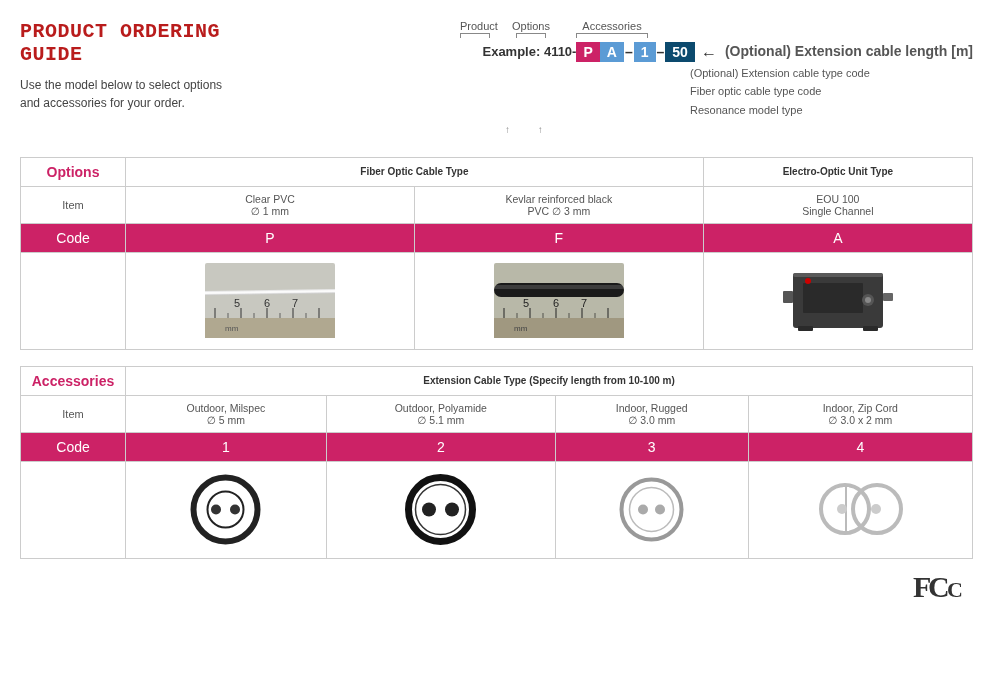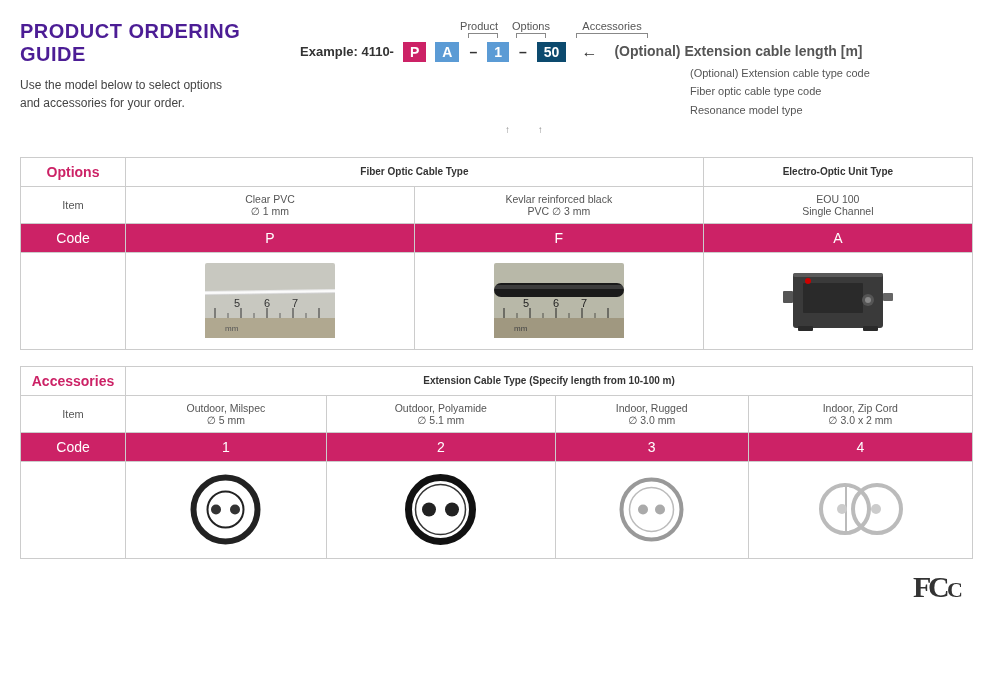--- a/index.html
+++ b/index.html
@@ -15,34 +15,36 @@
 
     
     .header-section {
       display: flex;
       justify-content: space-between;
       align-items: flex-start;
       margin-bottom: 20px;
     }
     .left-header { max-width: 240px; }
     .page-title {
-      color: #4c1d95;
+      color: #b91c1c;
       font-size: 20px;
       font-weight: bold;
       margin-bottom: 10px;
       letter-spacing: 0.5px;
+      font-family: Liberation Mono, monospace;
     }
     .subtitle { font-size: 12px; color: #444; line-height: 1.5; }
     .example-row {
       display: flex;
       align-items: center;
       margin-top: 4px;
-      gap: 9px;
-      font-size: 14px;
-      font-weight: bold;
+      gap: 0;
+      font-size: 14px;
+      font-weight: bold;
+      justify-content: flex-end;
     }
     .example-label { font-size: 13px; color: #333; font-weight: bold; }
     .code-box-pink {
       background: #cc2266;
       color: #fff;
       font-weight: bold;
       padding: 2px 7px;
       font-size: 14px;
       border: none;
     }
@@ -131,21 +133,21 @@
       <span>and accessories for your order.</span>
     </div>
   </div>
 
   <div class="diagram-section" style="flex:1; margin-left:40px; margin-top:0;">
 
     <div style="display:flex; align-items:flex-start; font-size:11px; color:#555; position:relative;">
 
       <div style="width:160px;"></div>
 
-      <div style="display:flex; flex-direction:column; align-items:flex-end; width:38px;">
+      <div style="display:flex; flex-direction:column; align-items:flex-start; width:38px;">
         <span>Product</span>
         <div style="border-top:1px solid #888; border-left:1px solid #888; border-right:1px solid #888; width:30px; height:5px; margin-top:1px;"></div>
       </div>
       <div style="width:14px;"></div>
 
       <div style="display:flex; flex-direction:column; align-items:center; width:38px;">
         <span>Options</span>
         <div style="border-top:1px solid #888; border-left:1px solid #888; border-right:1px solid #888; width:30px; height:5px; margin-top:1px;"></div>
       </div>
       <div style="width:22px;"></div>

